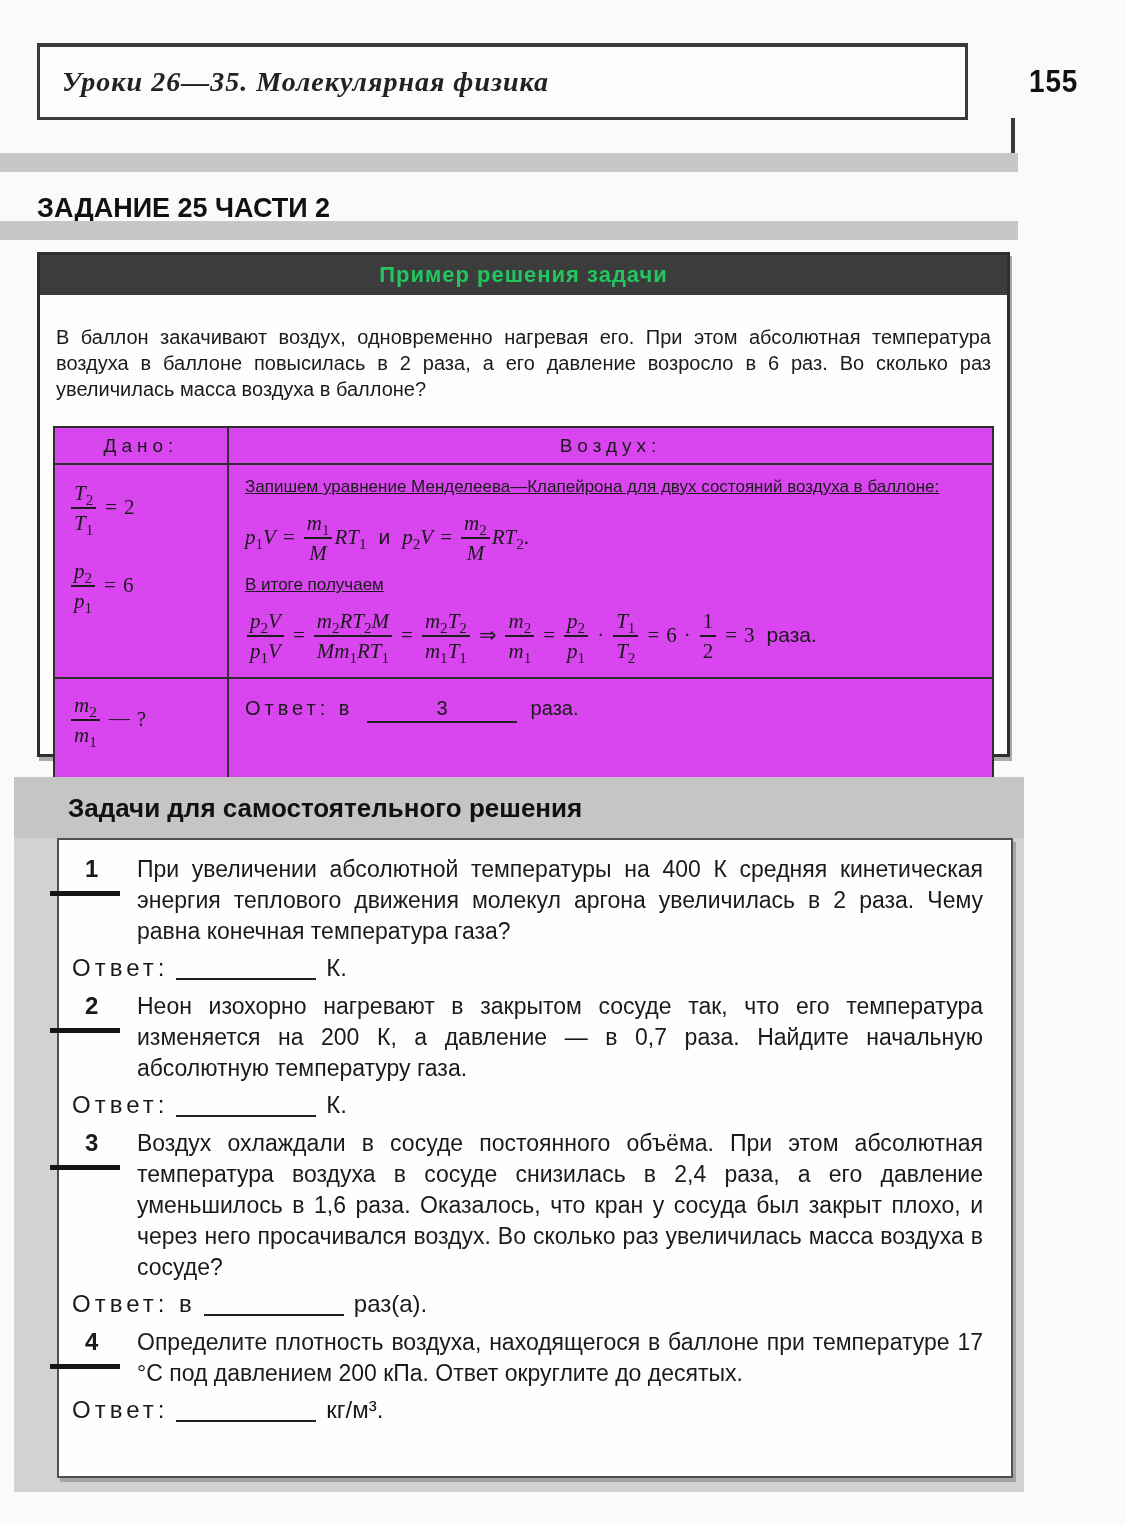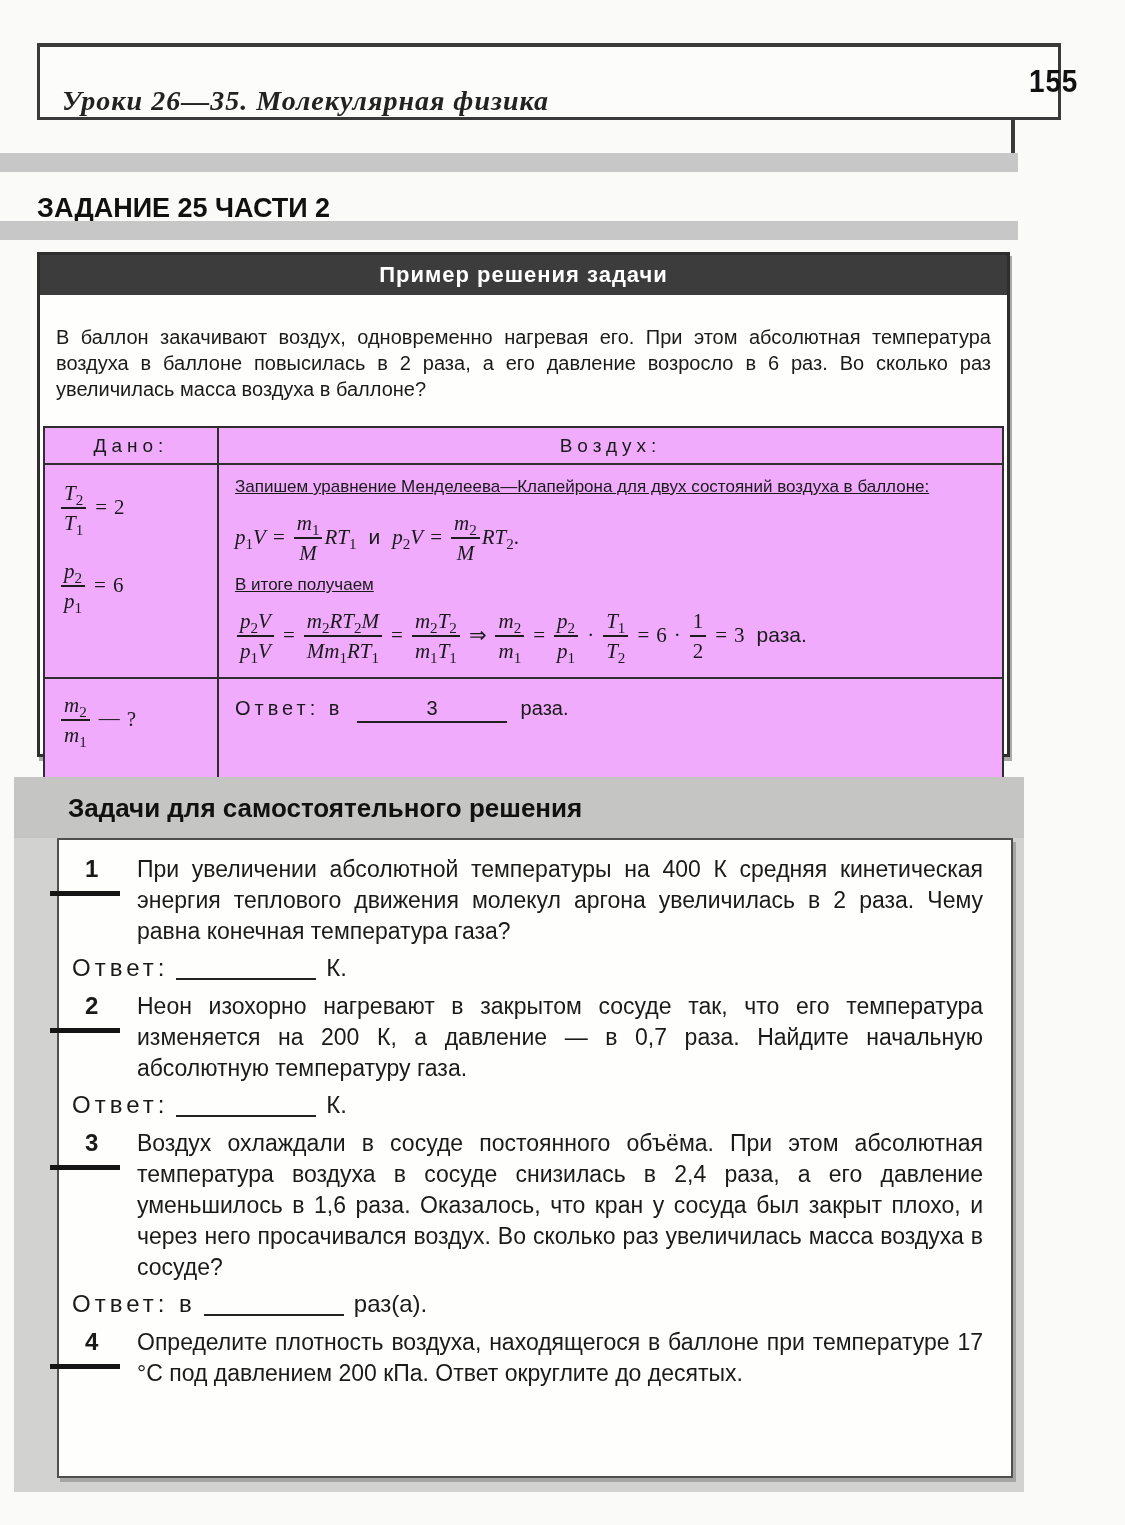--- a/index.html
+++ b/index.html
@@ -4,23 +4,23 @@
 <style>
   html,body{margin:0;padding:0;}
   body{
     width:1125px;height:1525px;position:relative;
     background:#fafaf8;color:#1a1a1a;
     font-family:"Liberation Sans",sans-serif;
     overflow:hidden;
   }
   
   .header-box{
-    position:absolute;left:37px;top:43px;width:1024px;height:77px;
+    position:absolute;left:37px;top:43px;width:931px;height:77px;
     border:3px solid #3a3a3a;border-top-width:4px;box-sizing:border-box;
-    display:flex;align-items:flex-end;background:#fcfcfb;
+    display:flex;align-items:center;background:#fcfcfb;
   }
   .header-title{
     font-family:"Liberation Serif",serif;font-style:italic;font-weight:600;
     font-size:28px;padding-left:22px;letter-spacing:1px;color:#222;
   }
   .header-tail{position:absolute;left:1011px;top:118px;width:4px;height:36px;background:#3a3a3a;}
   .page-number{
     position:absolute;left:1029px;top:64px;
     font-size:31px;font-weight:bold;letter-spacing:1px;color:#111;
     transform:scaleX(.9);transform-origin:left;
@@ -29,28 +29,28 @@
   .gray-band-1{position:absolute;left:0;top:153px;width:1018px;height:19px;background:#c7c7c7;}
   .section-title{position:absolute;left:37px;top:193px;font-size:27px;font-weight:bold;color:#111;}
   .gray-band-2{position:absolute;left:0;top:221px;width:1018px;height:19px;background:#c7c7c7;}
   
   .example-box{
     position:absolute;left:37px;top:252px;width:973px;height:505px;
     border:3px solid #2e2e2e;box-sizing:border-box;background:#fefefd;
     box-shadow:2px 4px 0 #aaa;
   }
   .example-title-bar{
-    height:40px;background:#3c3c3c;color:#ffffff;
+    height:40px;background:#3c3c3c;color:#22c55e;
     display:flex;align-items:center;justify-content:center;
     font-size:22px;font-weight:bold;letter-spacing:1px;
   }
   .example-problem{padding:9px 16px 4px;font-size:20px;line-height:26px;text-align:justify;}
   .example-table{
-    margin:4px 3px 0;border:2px solid #2e2e2e;
-    display:grid;grid-template-columns:172px 1fr;background:#f0abfc;
+    margin:4px 13px 0;border:2px solid #2e2e2e;
+    display:grid;grid-template-columns:172px 1fr;background:#d946ef;
   }
   .cell-dano-h,.cell-resh-h{
     border-bottom:2px solid #2e2e2e;text-align:center;
     padding:7px 0 6px;font-size:19px;letter-spacing:5px;
   }
   .cell-resh-h{border-left:2px solid #2e2e2e;}
   .cell-given{padding:12px 0 0 14px;}
   .cell-solution{border-left:2px solid #2e2e2e;padding:9px 16px 6px;}
   .cell-find{border-top:2px solid #2e2e2e;padding:10px 0 12px 14px;}
   .cell-answer{
@@ -167,14 +167,17 @@
   </div>
   <div class="answer-line">
     <span class="a-label">Ответ: в</span><span class="a-blank"></span><span>раз(а).</span>
   </div>
 
   <div class="problem">
     <span class="p-num">4</span>
     <span class="p-rule"></span>
     <p class="p-text">Определите плотность воздуха, находящегося в баллоне при температуре 17 °С под давлением 200 кПа. Ответ округлите до десятых.</p>
   </div>
+  <div class="answer-line">
+    <span class="a-label">Ответ:</span><span class="a-blank"></span><span>кг/м³.</span>
+  </div>
 
 </div>
 
 </body></html>

